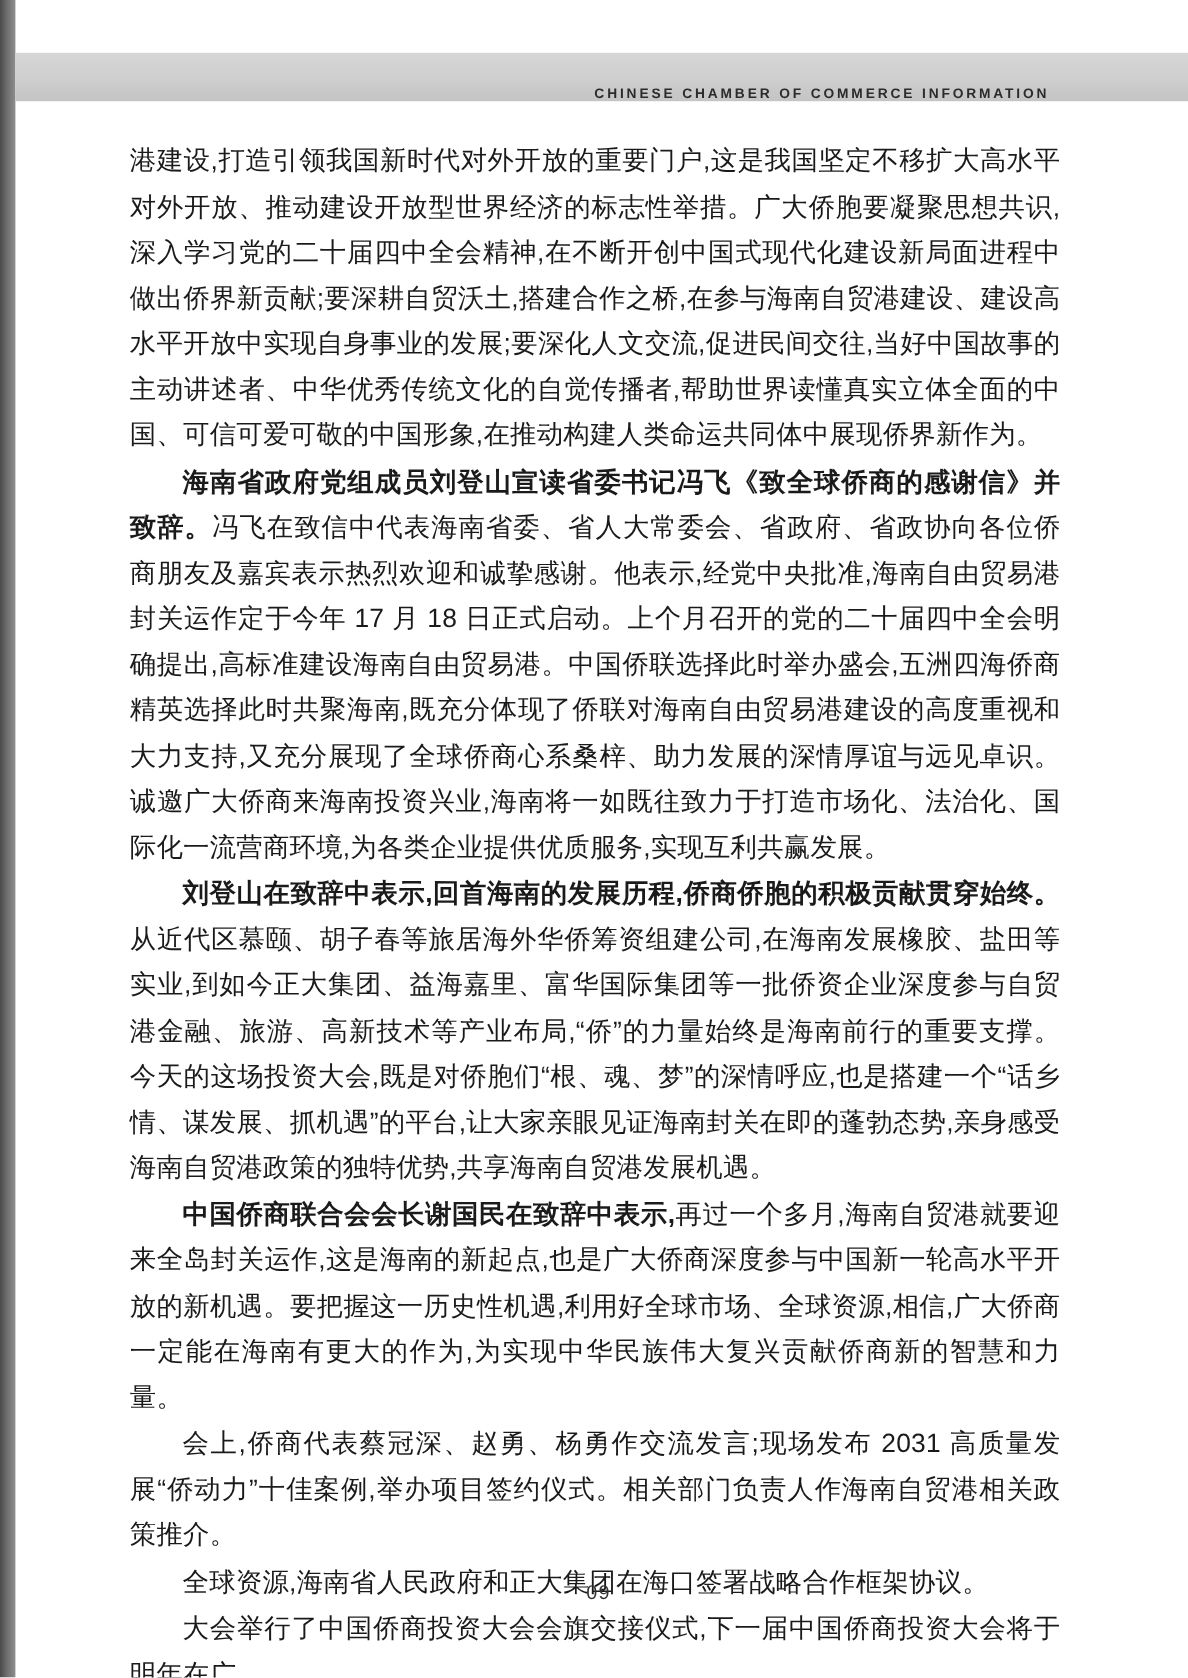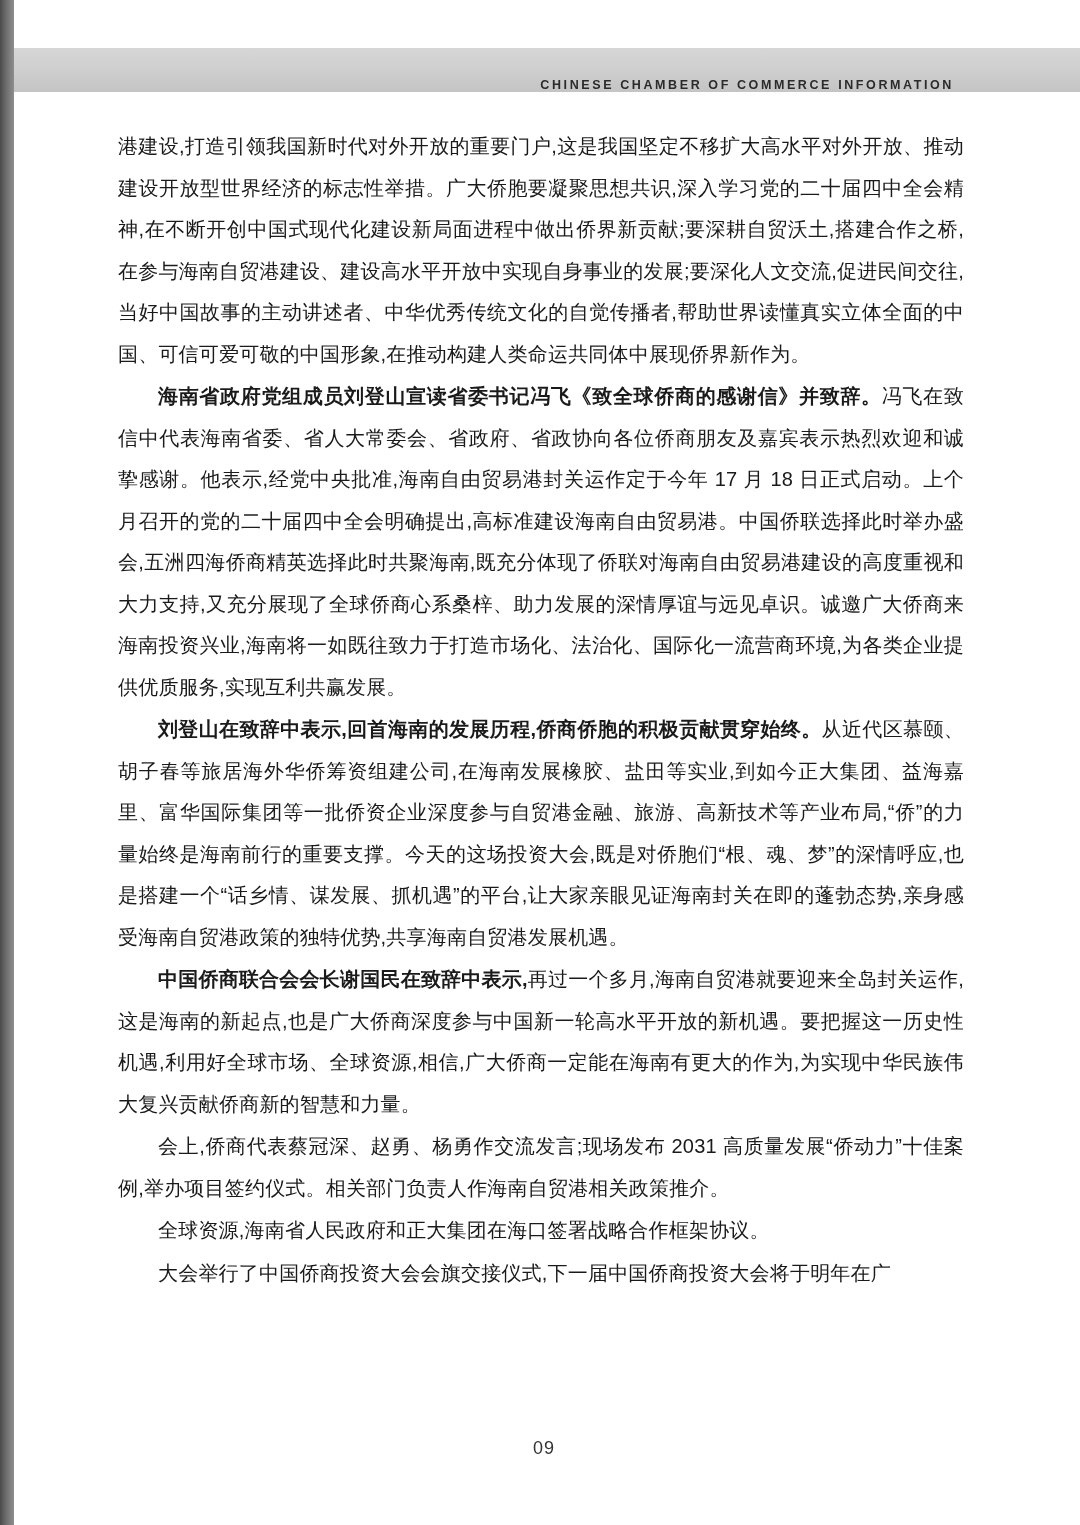--- a/index.html
+++ b/index.html
@@ -51,21 +51,21 @@
   }
   
   .content {
     position: absolute;
     left: 118px;
     top: 126px;
     width: 846px;
   }
   p {
     margin: 0 0 1px 0;
-    font-size: 20px;
+    font-size: 24px;
     line-height: 41.5px;
     color: #1a1a1a;
     text-align: justify;
     text-justify: inter-ideograph;
     letter-spacing: 0.2px;
   }
   p.indent {
     text-indent: 2em;
   }
   .lead {

